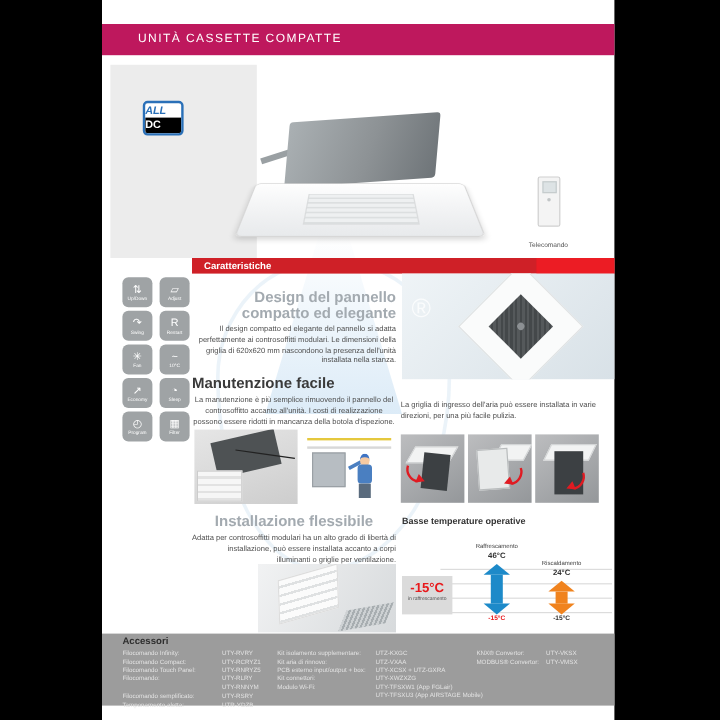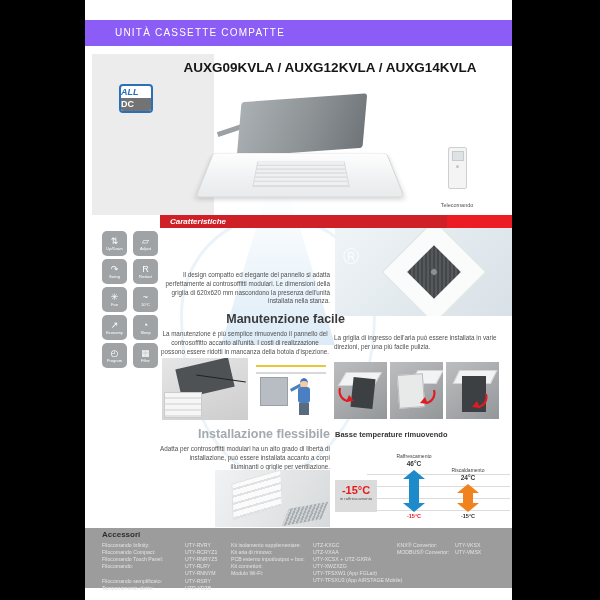--- a/index.html
+++ b/index.html
@@ -1,29 +1,29 @@
 <!DOCTYPE html>
 <html><head>
 <meta charset="utf-8">
 <style>
   html,body{margin:0;padding:0}
   body{width:600px;height:600px;background:#000;position:relative;overflow:hidden;
        font-family:"Liberation Sans",sans-serif;-webkit-font-smoothing:antialiased}
   .page{position:absolute;left:85px;top:0;width:427px;height:600px;background:#fff}
 
   
-  .green-bar{position:absolute;left:0;top:20px;width:100%;height:26px;background:#8b5cf6}
+  .green-bar{position:absolute;left:0;top:20px;width:100%;height:26px;background:#be185d}
   .green-bar span{display:block;padding:7px 0 0 30px;color:#fff;font-size:10px;letter-spacing:1.2px}
 
   .top-gray{position:absolute;left:7px;top:54px;width:122px;height:161px;background:#ececec}
 
   .alldc{position:absolute;left:34px;top:84px;width:30px;height:25px;border:2px solid #2a70b8;
          border-radius:4px;background:#fff;overflow:hidden;text-align:left}
   .alldc .t{display:block;font-style:italic;font-weight:bold;color:#2a70b8;font-size:9px;line-height:12px}
-  .alldc .b{display:block;background:#737373;color:#fff;font-weight:bold;font-size:9px;line-height:13px}
+  .alldc .b{display:block;background:#000000;color:#fff;font-weight:bold;font-size:9px;line-height:13px}
 
   .models{position:absolute;left:80px;top:59px;width:330px;text-align:center;
           font-weight:bold;font-size:13.5px;line-height:1.35;color:#161616}
 
   
   .drop{position:absolute;left:95px;top:215px;width:190px;height:255px;
         border:3px solid rgba(130,180,215,.16);border-radius:48% 52% 55% 45% / 38% 38% 62% 62%}
   .beam{position:absolute;left:118px;top:195px;width:150px;height:150px;
         background:linear-gradient(180deg,rgba(140,190,230,0),rgba(140,190,230,.30));
         clip-path:polygon(42% 0,58% 0,88% 100%,12% 100%)}
@@ -43,21 +43,21 @@
 
   .remote{position:absolute;left:363px;top:147px;width:17px;height:40px;background:#f4f4f4;
           border:1px solid #cfcfcf;border-radius:2px}
   .remote .scr{position:absolute;left:3px;top:3px;width:10px;height:8px;background:#dde3e5;border:1px solid #c6cccd}
   .remote .btn{position:absolute;left:7px;top:17px;width:3px;height:3px;border-radius:50%;background:#c2c6c7}
   .remote-label{position:absolute;left:344px;top:202px;width:56px;text-align:center;font-size:5.5px;color:#555}
 
   
   .red-bar{position:absolute;left:75px;top:215px;width:352px;height:13px;background:#cf2027}
   .red-bar .bright{position:absolute;right:0;top:0;bottom:0;width:65px;background:#ec1c24}
-  .red-bar span{display:block;padding:2px 12px 0 10px;color:#fff;font-size:8px;font-weight:bold;font-style:italic}
+  .red-bar span{display:block;padding:2px 12px 0 10px;color:#fff;font-size:8px;font-weight:bold;}
 
   
   .icon-grid{position:absolute;left:17px;top:231px;display:grid;grid-template-columns:25px 25px;gap:3px 6px}
   .badge{width:25px;height:25px;background:#9fa3a5;border-radius:5px;color:#fff;display:flex;
          flex-direction:column;align-items:center;justify-content:center;line-height:1}
   .badge .g{font-size:9px}
   .badge .l{font-size:4px;margin-top:1px;white-space:nowrap}
 
   
   .f-title{position:absolute;font-weight:bold;font-size:12.5px;line-height:1.05;color:#a3aab0}
@@ -142,21 +142,20 @@
   </div>
 
   <div class="top-gray"></div>
 
   <div class="alldc">
     <span class="t">ALL</span>
     <span class="b">DC</span>
   </div>
 
   <div class="models">
-    <div>AUXG09KVLA / AUXG12KVLA / AUXG14KVLA</div>
   </div>
 
   <div class="drop"></div>
   <div class="beam"></div>
 
   <div class="unit">
     <div class="unit-pipe"></div>
     <div class="unit-body"></div>
     <div class="unit-panel">
       <div class="unit-grille"></div>
@@ -210,31 +209,32 @@
     <div class="badge">
       <span class="g">◴</span>
       <span class="l">Program</span>
       </div>
     <div class="badge">
       <span class="g">▦</span>
       <span class="l">Filter</span>
       </div>
   </div>
 
+  <div class="f-title" style="left:75px;top:242px;width:170px;text-align:right">Design del pannello compatto ed elegante</div>
   <div class="f-body" style="left:75px;top:271px;width:170px;text-align:right">Il design compatto ed elegante del pannello si adatta perfettamente ai controsoffitti modulari. Le dimensioni della griglia di 620x620 mm nascondono la presenza dell'unità installata nella stanza.</div>
 
   <div class="photo1">
     <span class="wm-r">®</span>
     <div class="diamond">
       <div class="core"></div>
       <div class="hub"></div>
     </div>
   </div>
 
-  <div class="f-title dark" style="left:90px;top:313px;width:170px;text-align:right">Manutenzione facile</div>
+  <div class="f-title dark" style="left:75px;top:313px;width:170px;text-align:left">Manutenzione facile</div>
   <div class="f-body" style="left:75px;top:330px;width:170px;text-align:center">La manutenzione è più semplice rimuovendo il pannello del controsoffitto accanto all'unità. I costi di realizzazione possono essere ridotti in mancanza della botola d'ispezione.</div>
   <div class="f-body" style="left:249px;top:334px;width:168px;text-align:left">La griglia di ingresso dell'aria può essere installata in varie direzioni, per una più facile pulizia.</div>
 
   <div class="ill1">
     <div class="flap"></div>
     <div class="cass"></div>
     <div class="line"></div>
   </div>
   <div class="ill2">
     <div class="y1"></div>
@@ -264,29 +264,29 @@
   </div>
   <div class="mphoto" style="left:361px">
     <div class="panel" style="left:10px;top:8px;width:36px;height:12px;transform:skewX(-26deg)"></div>
     <div class="dark" style="left:16px;top:14px;width:24px;height:36px"></div>
     <svg width="22" height="18" viewBox="0 0 22 18" style="position:absolute;left:22px;top:30px">
       <path d="M18 2 A 10 10 0 0 1 10 15" fill="none" stroke="#e01b22" stroke-width="2"></path>
       <path d="M12 16 l-8 -1 5 -6 z" fill="#e01b22"></path>
     </svg>
   </div>
 
-  <div class="f-title" style="left:75px;top:428px;width:170px;text-align:right">Installazione flessibile</div>
+  <div class="f-title" style="left:75px;top:428px;width:170px;text-align:center">Installazione flessibile</div>
   <div class="f-body" style="left:75px;top:445px;width:170px;text-align:right">Adatta per controsoffitti modulari ha un alto grado di libertà di installazione, può essere installata accanto a corpi illuminanti o griglie per ventilazione.</div>
 
   <div class="iphoto">
     <div class="cass"></div>
     <div class="vent"></div>
   </div>
 
-  <div class="lt-title">Basse temperature rimuovendo</div>
+  <div class="lt-title">Basse temperature operative</div>
   <div class="chart">
     <div class="gl" style="top:22px"></div>
     <div class="gl" style="top:34px"></div>
     <div class="gl" style="top:46px"></div>
     <div class="gl" style="top:58px"></div>
 
     <div class="ltbox">
       <span class="v">-15°C</span>
       <span class="c">in raffrescamento</span>
     </div>

